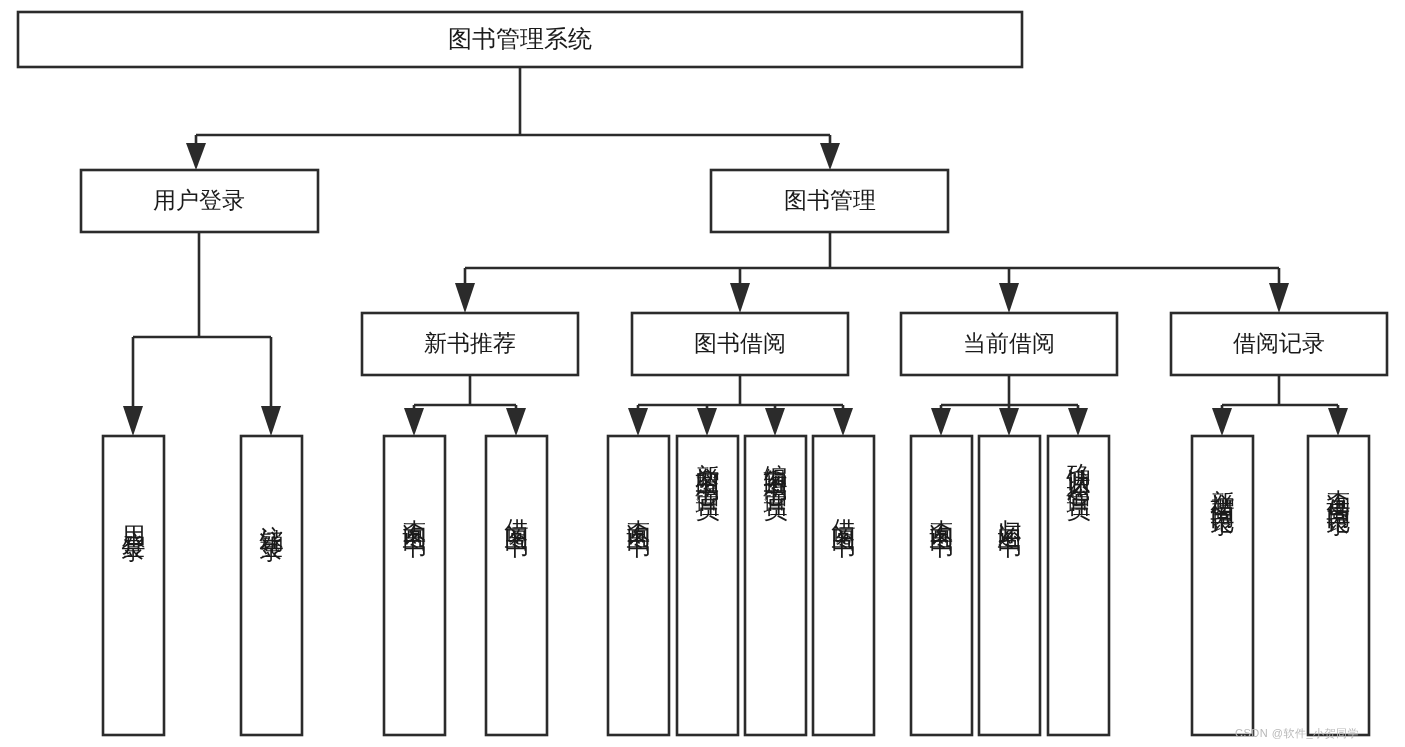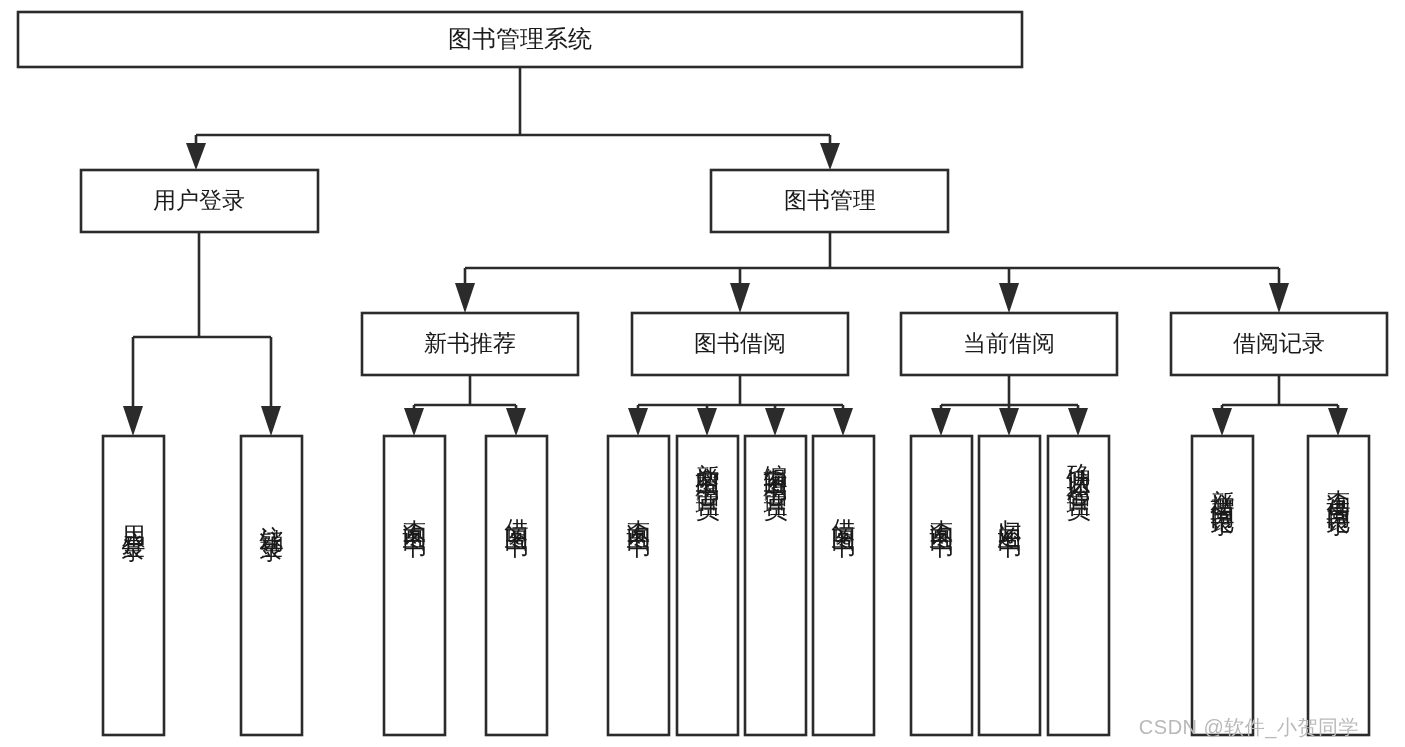--- a/index.html
+++ b/index.html
@@ -68,21 +68,21 @@
     line-height: 1.0;
     letter-spacing: 5px;
     color: #1a1a1a;
     white-space: nowrap;
   }
   .watermark {
     position: absolute;
     right: 8px;
     bottom: 6px;
     font-family: "Liberation Sans", "DejaVu Sans", sans-serif;
-    font-size: 20px;
+    font-size: 11px;
     color: #b9b9b9;
     letter-spacing: 0.5px;
     white-space: nowrap;
   }
 </style>
 </head>
 <body>
 
 <div id="diagram-root">
 

